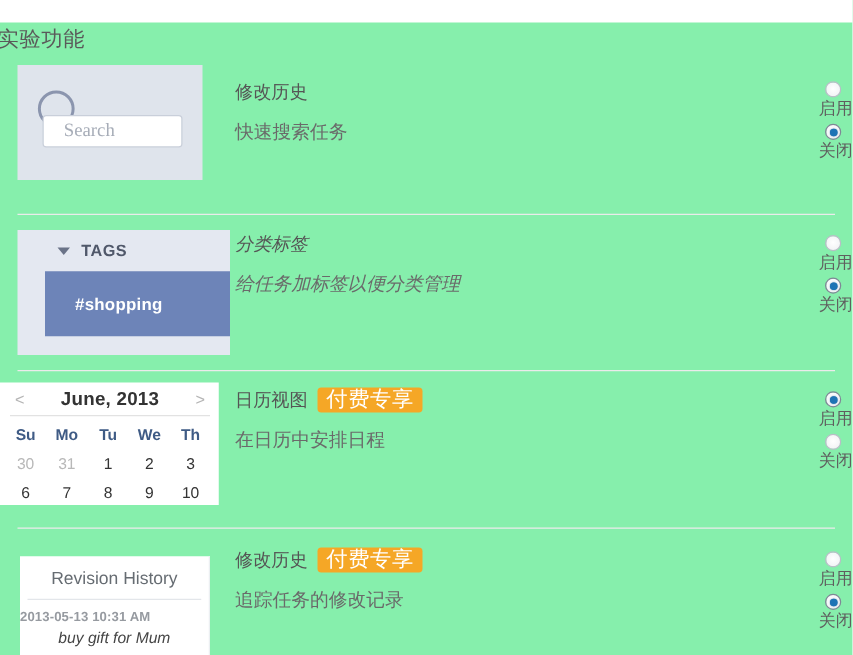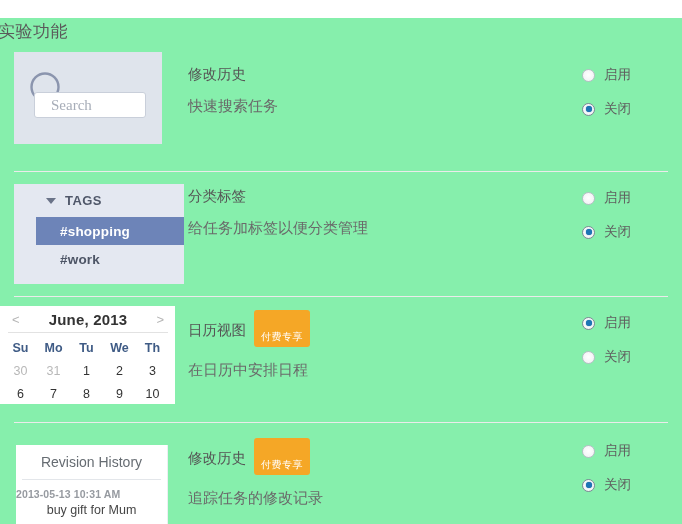--- a/index.html
+++ b/index.html
@@ -83,36 +83,37 @@
     line-height: 19px;
     color: #6a6a6a;
     margin-top: 12px;
     white-space: nowrap;
   }
 
   .badge {
     display: inline-block;
     background: #f5a726;
     color: #ffffff;
-    font-size: 10px;
+    font-size: 17px;
     line-height: 17px;
-    padding: 18px 7px 2px 7px;
+    padding: 1px 7px 2px 7px;
     border-radius: 3px;
     letter-spacing: 0.5px;
     font-weight: normal;
     position: relative;
     top: -1px;
   }
 
   
   .radio-line {
     display: flex;
-    align-items: center;
+    align-items: flex-end;
     height: 20px;
     margin-bottom: 14px;
+    flex-direction: column;
   }
   .radio-dot {
     width: 13px;
     height: 13px;
     border-radius: 50%;
     box-sizing: border-box;
     border: 1px solid #b9bec7;
     background: radial-gradient(circle at 50% 45%, #ffffff 0%, #f3f4f6 70%, #e6e7ea 100%);
     margin-right: 9px;
     flex: 0 0 auto;
@@ -197,21 +198,21 @@
   }
   .caret {
     width: 0;
     height: 0;
     border-left: 5px solid transparent;
     border-right: 5px solid transparent;
     border-top: 6px solid #6a7388;
     margin-right: 9px;
   }
   .tag-item {
-    height: 28px;
+    height: 52px;
     display: flex;
     align-items: center;
     padding-left: 24px;
     font-size: 13.5px;
     font-weight: bold;
     color: #4d5566;
     letter-spacing: 0.2px;
   }
   .tag-item.selected {
     background: #6d84b8;
@@ -299,20 +300,21 @@
     color: #969aa0;
     margin-top: 8px;
     letter-spacing: 0.1px;
     font-weight: bold;
   }
   .rev-text {
     text-align: center;
     font-size: 12.5px;
     color: #454545;
     margin-top: 3px;
+    font-style: italic;
   }
 </style>
 </head>
 <body>
 
 <div class="page">
 
   <div class="page-title">实验功能</div>
 
   <div class="feature-row" style="top:34px;height:119px;">
@@ -356,21 +358,21 @@
         </div>
         <div class="tag-item selected">
           <span>#shopping</span>
         </div>
         <div class="tag-item">
           <span>#work</span>
         </div>
       </div>
     </div>
 
-    <div class="text-col" style="top:14px;">
+    <div class="text-col" style="top:14px;font-style:italic;">
       <div class="feat-name">
         <span>分类标签</span>
       </div>
       <div class="feat-desc">给任务加标签以便分类管理</div>
     </div>
 
     <div class="radio-col" style="top:16px;">
       <div class="radio-line">
         <span class="radio-dot"></span>
         <span class="radio-label">启用</span>

